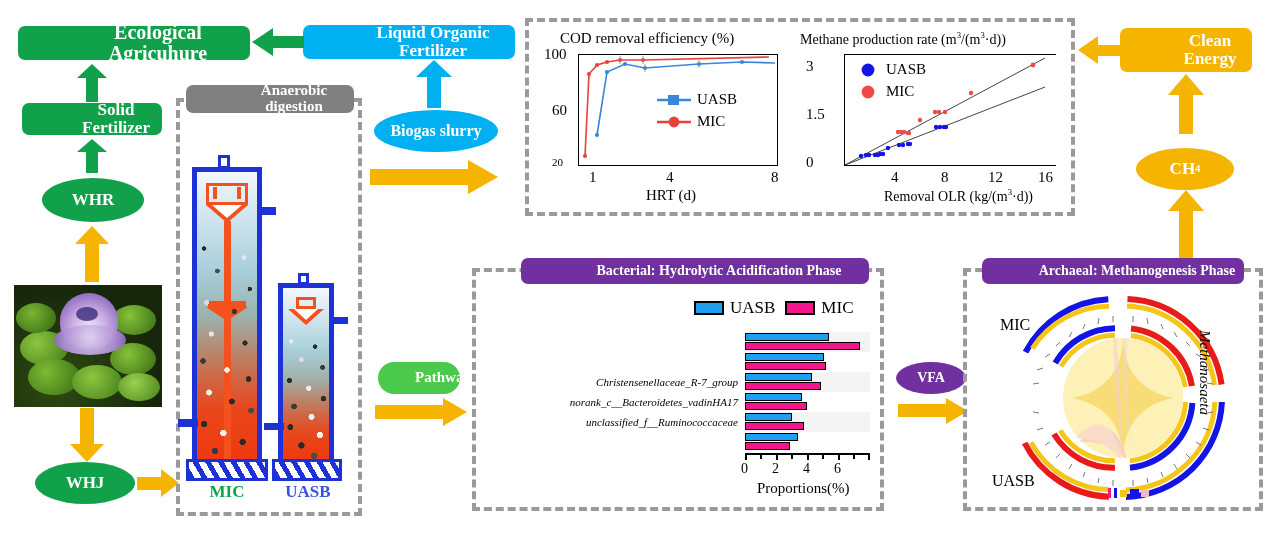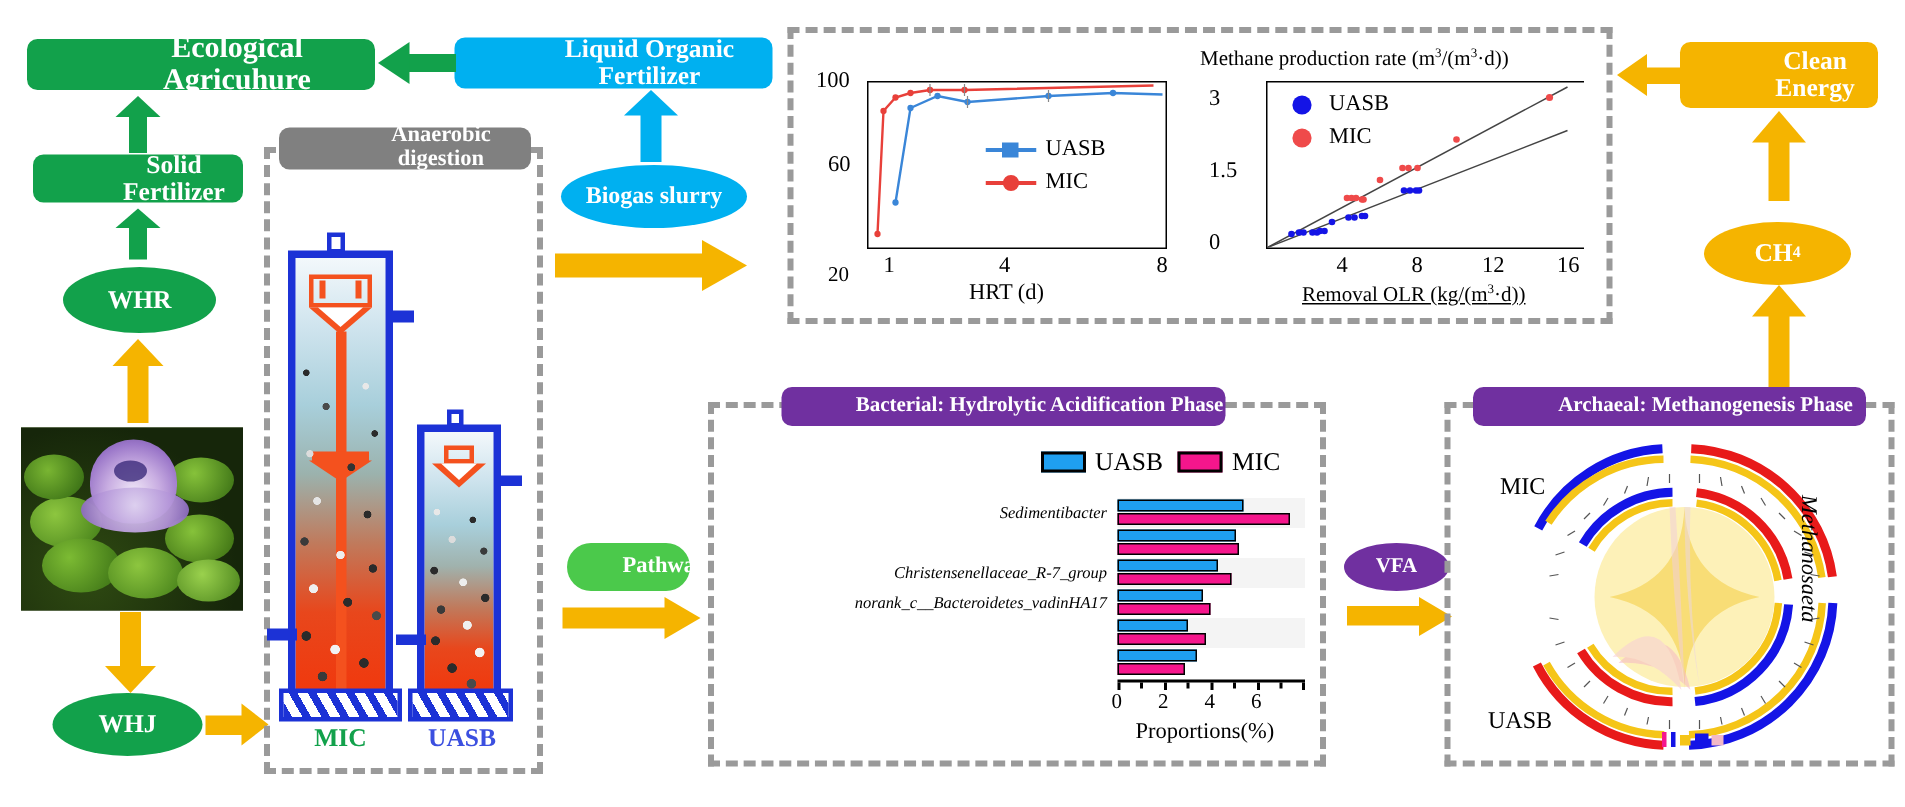--- a/index.html
+++ b/index.html
@@ -217,20 +217,21 @@
 </div>
 
 <div class="abs" style="left:1168px;top:190px;width:36px;height:72px;">
   <div class="abs" style="left:11px;top:20px;width:14px;height:52px;background:#f5b400;"></div>
   <div class="abs ar-head" style="left:0;top:0;border-left:18px solid transparent;border-right:18px solid transparent;border-bottom:21px solid #f5b400;"></div>
 </div>
 
 <div class="abs dashpanel" style="left:525px;top:18px;width:550px;height:198px;"></div>
 
 <div class="abs" style="left:538px;top:28px;width:250px;height:180px;">
+  <div class="chartttl" style="left:22px;top:2px;font-size:15px;">COD removal efficiency (%)</div>
 
   <div class="abs" style="left:40px;top:26px;width:200px;height:112px;border:1px solid #000;box-sizing:border-box;background:#fff;">
     <svg width="198" height="110" viewBox="0 0 198 110" style="position:absolute;left:0;top:0;">
 
       <path d="M 6 101 L 10 19 L 18 10 L 28 7 L 41 5 L 64 5 L 190 2" fill="none" stroke="#e8403a" stroke-width="1.6"></path>
 
       <path d="M 18 80 L 28 17 L 46 9 L 66 13 L 120 9 L 163 7 L 196 8" fill="none" stroke="#3a86d8" stroke-width="1.6"></path>
 
       <g fill="#e8403a">
         <circle cx="6" cy="101" r="2.1"></circle>
@@ -271,21 +272,21 @@
             <line x1="0" y1="6" x2="34" y2="6" stroke="#e8403a" stroke-width="2.6"></line>
             <circle cx="17" cy="6" r="5.4" fill="#e8403a"></circle>
           </svg>
         <span class="serieslbl" style="font-size:15px;margin-left:6px;">MIC</span>
       </div>
     </div>
   </div>
 
   <div class="ticklbl" style="left:6px;top:18px;font-size:15px;">100</div>
   <div class="ticklbl" style="left:14px;top:74px;font-size:15px;">60</div>
-  <div class="ticklbl" style="left:14px;top:128px;font-size:14px;margin-top:20px;">20</div>
+  <div class="ticklbl" style="left:14px;top:128px;font-size:11px;">20</div>
 
   <div class="ticklbl" style="left:51px;top:141px;font-size:15px;">1</div>
   <div class="ticklbl" style="left:128px;top:141px;font-size:15px;">4</div>
   <div class="ticklbl" style="left:233px;top:141px;font-size:15px;">8</div>
   <div class="chartttl" style="left:108px;top:159px;font-size:15px;">HRT (d)</div>
 </div>
 
 <div class="abs" style="left:800px;top:28px;width:268px;height:180px;">
   <div class="chartttl" style="left:0px;top:2px;font-size:14px;">
     Methane production rate (m<span class="sup">3</span>/(m<span class="sup">3</span>·d))
@@ -344,43 +345,43 @@
       </div>
     </div>
   </div>
   <div class="ticklbl" style="left:6px;top:30px;font-size:15px;">3</div>
   <div class="ticklbl" style="left:6px;top:78px;font-size:15px;">1.5</div>
   <div class="ticklbl" style="left:6px;top:126px;font-size:15px;">0</div>
   <div class="ticklbl" style="left:91px;top:141px;font-size:15px;">4</div>
   <div class="ticklbl" style="left:141px;top:141px;font-size:15px;">8</div>
   <div class="ticklbl" style="left:188px;top:141px;font-size:15px;">12</div>
   <div class="ticklbl" style="left:238px;top:141px;font-size:15px;">16</div>
-  <div class="chartttl" style="left:68px;top:159px;font-size:14px;text-decoration:underline;">
+  <div class="chartttl" style="left:84px;top:159px;font-size:14px;">
     Removal OLR (kg/(m<span class="sup">3</span>·d))
   </div>
 </div>
 
 <div class="abs dashpanel" style="left:472px;top:268px;width:412px;height:243px;"></div>
-<div class="abs box rbox purple" style="left:521px;top:258px;width:296px;height:26px;font-size:14px;">Bacterial: Hydrolytic Acidification Phase</div>
+<div class="abs box rbox purple" style="left:521px;top:258px;width:348px;height:26px;font-size:14px;">Bacterial: Hydrolytic Acidification Phase</div>
 
 <div class="abs" style="left:694px;top:298px;display:flex;align-items:center;gap:10px;">
   <div style="display:flex;align-items:center;gap:6px;">
     <div style="width:30px;height:14px;background:#1f9ff0;border:2px solid #000;box-sizing:border-box;"></div>
     <span class="serieslbl" style="font-size:17px;">UASB</span>
   </div>
   <div style="display:flex;align-items:center;gap:6px;">
     <div style="width:30px;height:14px;background:#f5168c;border:2px solid #000;box-sizing:border-box;"></div>
     <span class="serieslbl" style="font-size:17px;">MIC</span>
   </div>
 </div>
 
 <div class="abs" style="left:480px;top:336px;width:258px;height:120px;">
-  <div class="taxon" style="top:0px;width:258px;">Sedimentibacter</div>
   <div class="taxon" style="top:40px;width:258px;">Christensenellaceae_R-7_group</div>
   <div class="taxon" style="top:60px;width:258px;">norank_c__Bacteroidetes_vadinHA17</div>
+  <div class="taxon" style="top:80px;width:258px;">unclassified_f__Ruminococcaceae</div>
 </div>
 
 <div class="abs" style="left:745px;top:332px;width:125px;height:130px;">
   <div class="stripeRow" style="left:0;top:0px;width:125px;height:20px;"></div>
   <div class="stripeRow" style="left:0;top:40px;width:125px;height:20px;"></div>
   <div class="stripeRow" style="left:0;top:80px;width:125px;height:20px;"></div>
 
   <div class="bar u" style="left:0;top:1px;width:84px;height:8px;"></div>
   <div class="bar m" style="left:0;top:10px;width:115px;height:8px;"></div>
   <div class="bar u" style="left:0;top:21px;width:79px;height:8px;"></div>

